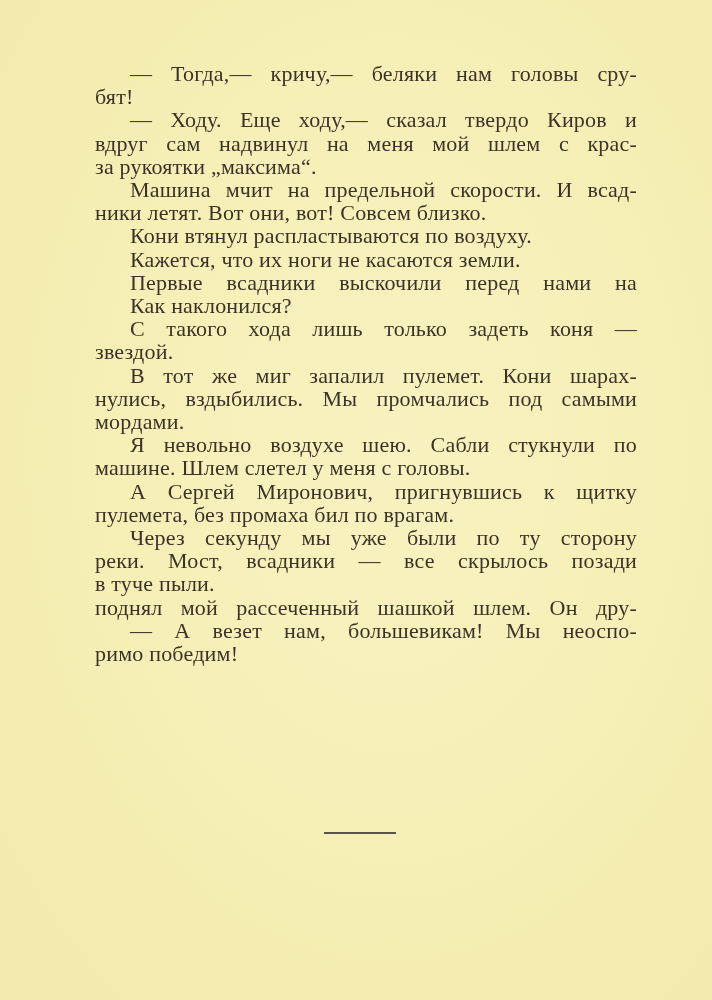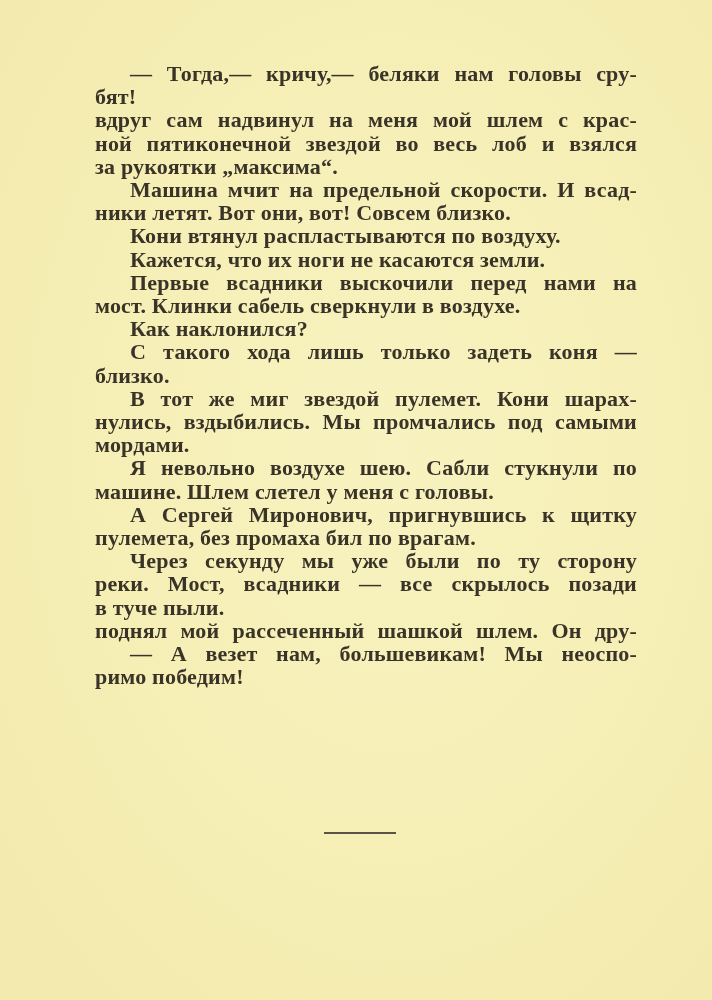--- a/index.html
+++ b/index.html
@@ -7,67 +7,65 @@
     width: 712px; height: 1000px; overflow: hidden;
     background: #f7f0b8;
     background-image: radial-gradient(ellipse at 55% 45%, #f8f2c0 0%, #f5eeb4 60%, #f2e9ad 100%);
     position: relative;
   }
   .page {
     position: absolute; left: 95px; top: 62px; width: 542px;
     font-family: "Liberation Serif", "DejaVu Serif", serif;
     font-size: 22px; line-height: 23.2px; color: #3a3328;
     letter-spacing: 0.2px;
-    font-weight: bold;
   }
   .para { margin: 0; text-align: justify; text-align-last: left; }
   .line { display: block; text-align: justify; text-align-last: justify; white-space: nowrap; }
   .line.last { text-align-last: left; }
   .line.first { padding-left: 35px; }
   .rule {
     position: absolute; left: 324px; top: 832px; width: 72px; height: 2px;
     background: #5a5448;
   }
 </style>
 </head>
 <body>
 
 <div class="page" id="page">
     <div class="para">
       <span class="line first">— Тогда,— кричу,— беляки нам головы сру-</span>
       <span class="line last">бят!</span>
     </div>
     <div class="para">
+      <span class="line first">— Ходу. Еще ходу,— сказал твердо Киров и</span>
       <span class="line">вдруг сам надвинул на меня мой шлем с крас-</span>
-      <span class="line">ной пятиконечной звездой во весь лоб и взялся</span>
       <span class="line last">за рукоятки „максима“.</span>
     </div>
     <div class="para">
       <span class="line first">Машина мчит на предельной скорости. И всад-</span>
       <span class="line last">ники летят. Вот они, вот! Совсем близко.</span>
     </div>
     <div class="para">
       <span class="line first last">Кони втянул распластываются по воздуху.</span>
     </div>
     <div class="para">
       <span class="line first last">Кажется, что их ноги не касаются земли.</span>
     </div>
     <div class="para">
       <span class="line first">Первые всадники выскочили перед нами на</span>
-      <span class="line last">мост. Клинки сабель сверкнули в воздухе.</span>
     </div>
     <div class="para">
       <span class="line first last">Как наклонился?</span>
     </div>
     <div class="para">
       <span class="line first">С такого хода лишь только задеть коня —</span>
-      <span class="line last">близко.</span>
+      <span class="line last">звездой.</span>
     </div>
     <div class="para">
-      <span class="line first">В тот же миг звездой пулемет. Кони шарах-</span>
+      <span class="line first">В тот же миг запалил пулемет. Кони шарах-</span>
       <span class="line">нулись, вздыбились. Мы промчались под самыми</span>
       <span class="line last">мордами.</span>
     </div>
     <div class="para">
       <span class="line first">Я невольно воздухе шею. Сабли стукнули по</span>
       <span class="line last">машине. Шлем слетел у меня с головы.</span>
     </div>
     <div class="para">
       <span class="line first">А Сергей Миронович, пригнувшись к щитку</span>
       <span class="line last">пулемета, без промаха бил по врагам.</span>

